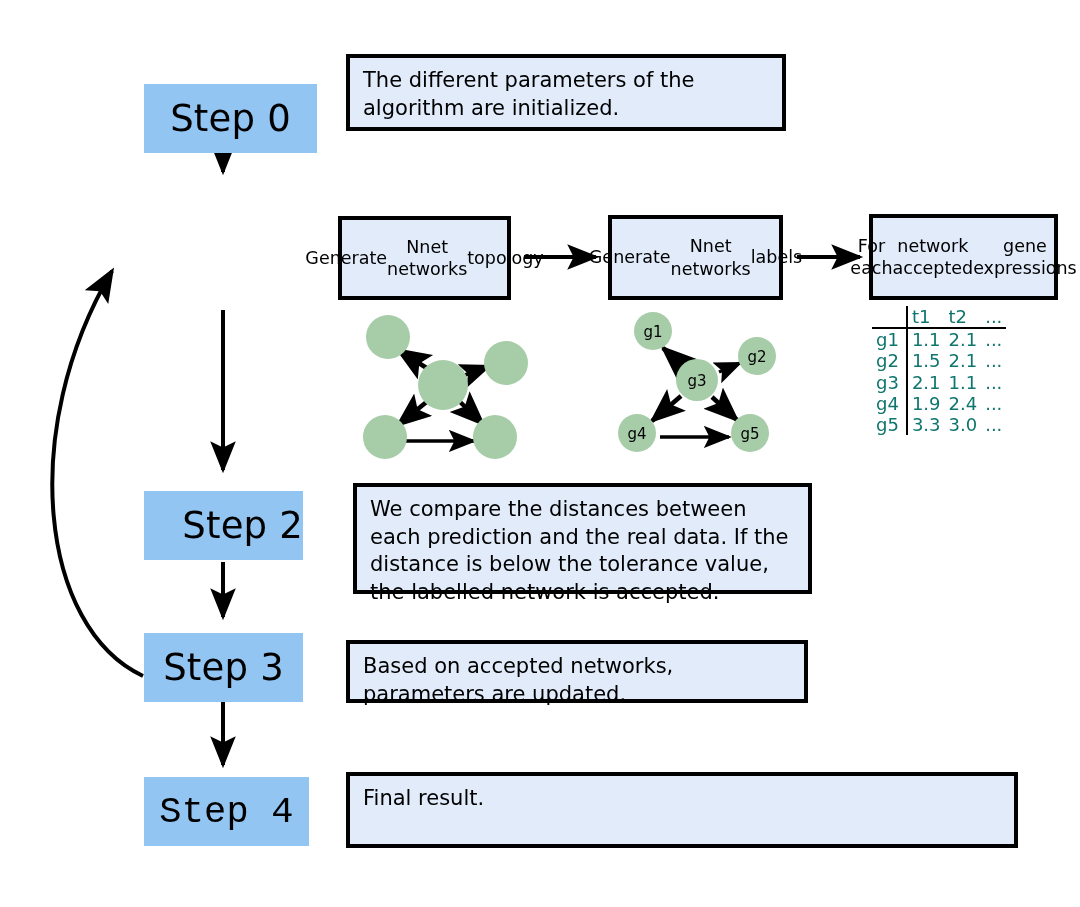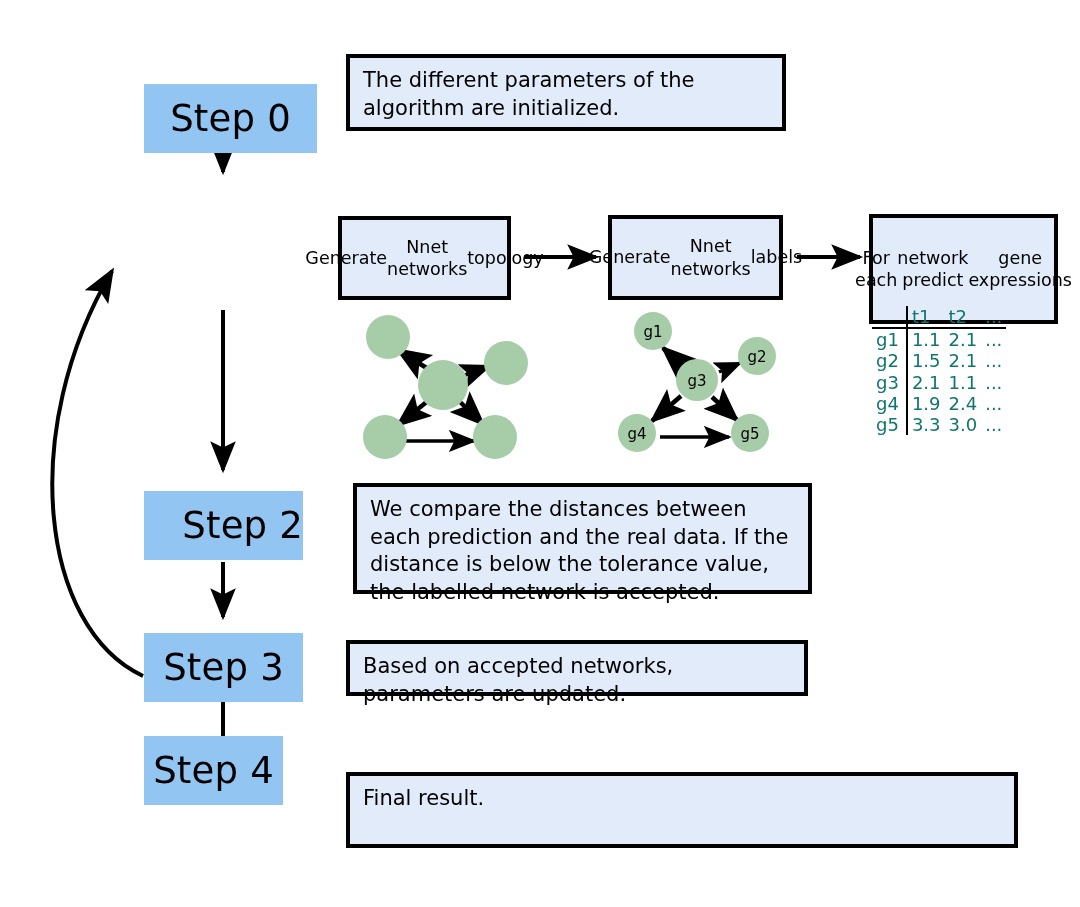--- a/index.html
+++ b/index.html
@@ -161,55 +161,55 @@
 
 
   <div class="step-box" style="left:144px; top:491px; width:159px; height:69px;justify-content:flex-end;">
     <span>Step 2</span>
   </div>
 
   <div class="step-box" style="left:144px; top:633px; width:159px; height:69px;">
     <span>Step 3</span>
   </div>
 
-  <div class="step-box" style="left:144px; top:736px; width:139px; height:69px;">
+  <div class="step-box" style="left:144px; top:777px; width:165px; height:69px;font-family:Liberation Mono, monospace;">
     <span>Step 4</span>
   </div>
 
   <div class="text-box" style="left:338px; top:54px; width:440px; height:77px;">
     <span>The different parameters of the algorithm are initialized.</span>
   </div>
 
   <div class="text-box" style="left:345px; top:483px; width:459px; height:111px;">
     <span>We compare the distances between each prediction and the real data. If the distance is below the tolerance value, the labelled network is accepted.</span>
   </div>
 
-  <div class="text-box" style="left:338px; top:640px; width:462px; height:56px;">
+  <div class="text-box" style="left:338px; top:640px; width:462px; height:63px;">
     <span>Based on accepted networks, parameters are updated.</span>
   </div>
 
   <div class="text-box" style="left:338px; top:772px; width:672px; height:76px;">
     <span>Final result.</span>
   </div>
 
   <div class="proc-box" style="left:338px; top:216px; width:173px; height:84px;">
     <span>Generate</span>
     <span>Nnet networks</span>
     <span>topology</span>
   </div>
 
   <div class="proc-box" style="left:608px; top:215px; width:175px; height:85px;">
     <span>Generate</span>
     <span>Nnet networks</span>
     <span>labels</span>
   </div>
 
-  <div class="proc-box" style="left:869px; top:214px; width:189px; height:110px;">
+  <div class="proc-box" style="left:869px; top:214px; width:189px; height:86px;">
     <span>For each</span>
-    <span>network predict</span>
+    <span>network accepted</span>
     <span>gene expressions</span>
   </div>
 
   <table class="tbl" style="left:872px; top:306px;">
     <thead>
       <tr>
         <th class="rowhead" style="border-bottom:2px solid #000;"></th>
         <th>t1</th>
         <th>t2</th>
         <th>...</th>

